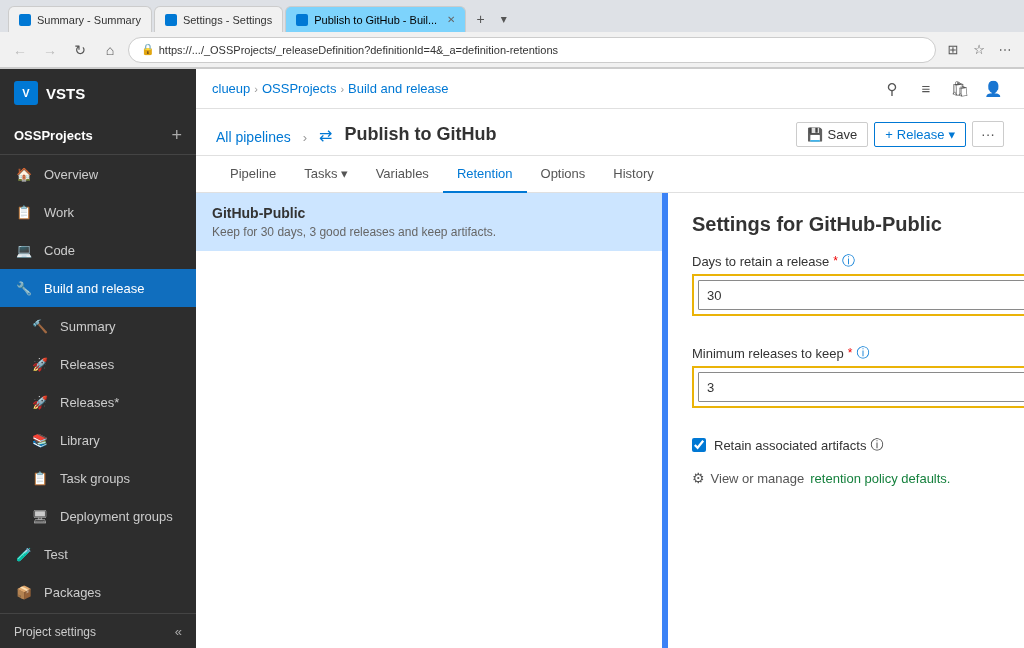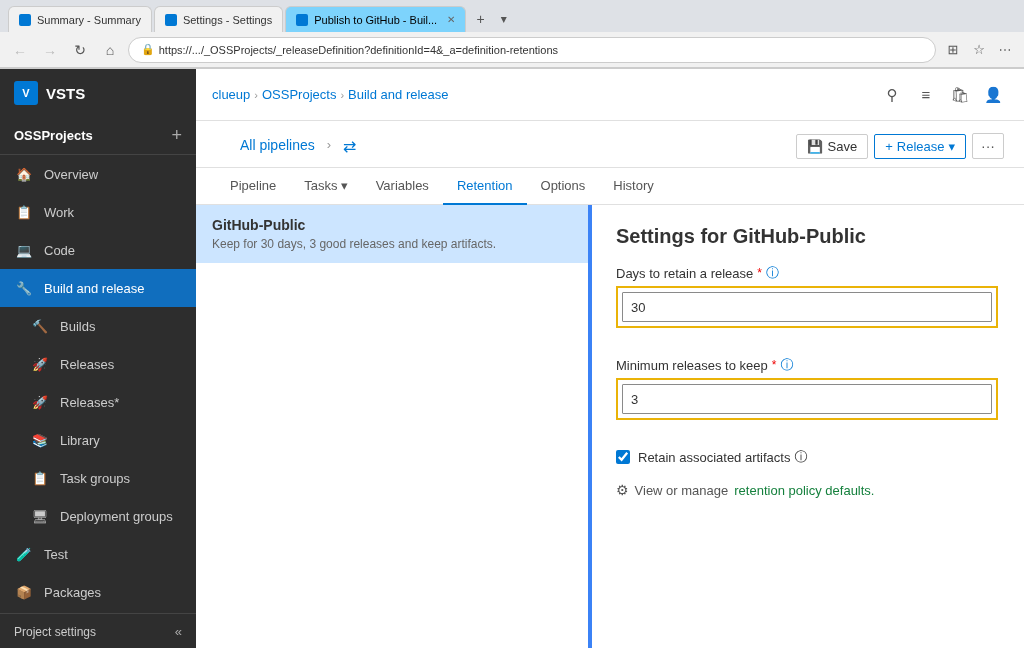--- a/index.html
+++ b/index.html
@@ -34,52 +34,52 @@
     .sidebar-item.active { background: #106ebe; color: #fff; }
     .sidebar-item-icon { width: 20px; height: 20px; display: flex; align-items: center; justify-content: center; flex-shrink: 0; }
     .sidebar-footer { padding: 10px 14px; border-top: 1px solid #444; display: flex; align-items: center; justify-content: space-between; }
     .sidebar-footer-text { color: #ccc; font-size: 12px; cursor: pointer; }
     .sidebar-footer-icon { color: #aaa; font-size: 13px; cursor: pointer; }
 
     
     .main { flex: 1; display: flex; flex-direction: column; overflow: hidden; }
 
     
-    .topbar { display: flex; align-items: center; padding: 0 16px; height: 52px; background: #fff; border-bottom: 1px solid #e0e0e0; gap: 6px; }
+    .topbar { display: flex; align-items: center; padding: 0 16px; height: 40px; background: #fff; border-bottom: 1px solid #e0e0e0; gap: 6px; }
     .topbar-search { margin-left: auto; }
     .topbar-icon { width: 28px; height: 28px; display: flex; align-items: center; justify-content: center; cursor: pointer; color: #555; font-size: 15px; }
     .breadcrumb { display: flex; align-items: center; gap: 4px; font-size: 13px; color: #0078d4; }
     .breadcrumb-sep { color: #999; font-size: 11px; }
     .breadcrumb-item { cursor: pointer; color: #0078d4; }
 
     
     .content { flex: 1; display: flex; flex-direction: column; overflow: hidden; }
 
     
     .page-header { display: flex; align-items: center; justify-content: space-between; padding: 12px 20px 8px; border-bottom: 1px solid #e0e0e0; }
-    .page-title-area { display: flex; align-items: flex-start; gap: 12px; margin-left: 24px; }
+    .page-title-area { display: flex; align-items: flex-end; gap: 12px; }
     .all-pipelines-link { color: #0078d4; font-size: 14px; cursor: pointer; }
     .pipeline-sep { color: #999; font-size: 13px; }
     .pipeline-icon { color: #0078d4; font-size: 16px; }
     .pipeline-title { font-size: 18px; font-weight: 600; color: #333; }
     .page-actions { display: flex; align-items: center; gap: 6px; }
     .btn-save { display: flex; align-items: center; gap: 4px; padding: 4px 10px; border: 1px solid #ccc; background: #fff; cursor: pointer; color: #333; font-size: 13px; border-radius: 2px; }
     .btn-release { display: flex; align-items: center; gap: 4px; padding: 4px 10px; border: 1px solid #0078d4; background: #fff; cursor: pointer; color: #0078d4; font-size: 13px; border-radius: 2px; }
     .btn-more { padding: 4px 8px; border: 1px solid #ccc; background: #fff; cursor: pointer; color: #555; font-size: 14px; border-radius: 2px; }
 
     
     .tabs { display: flex; align-items: center; padding: 0 20px; border-bottom: 1px solid #e0e0e0; background: #fff; }
     .tab-item { padding: 10px 14px; cursor: pointer; color: #555; font-size: 13px; border-bottom: 2px solid transparent; margin-bottom: -1px; }
     .tab-item.active { color: #0078d4; border-bottom: 2px solid #0078d4; font-weight: 500; }
 
     
     .two-col { display: flex; flex: 1; overflow: hidden; }
 
     
-    .left-panel { width: 396px; flex-shrink: 0; border-right: 4px solid #3b82f6; overflow-y: auto; }
+    .left-panel { width: 472px; flex-shrink: 0; border-right: 6px solid #3b82f6; overflow-y: auto; }
     .env-item { padding: 12px 16px; cursor: pointer; }
     .env-item.selected { background: #cce5ff; }
     .env-item-name { font-size: 14px; font-weight: 600; color: #333; margin-bottom: 4px; }
     .env-item-desc { font-size: 12px; color: #666; }
 
     
     .right-panel { flex: 1; padding: 20px 24px; overflow-y: auto; }
     .settings-title { font-size: 20px; font-weight: 600; color: #333; margin-bottom: 16px; }
 
     .form-group { margin-bottom: 16px; }
@@ -159,21 +159,21 @@
       <div class="sidebar-item">
         <div class="sidebar-item-icon">💻</div>
         <span>Code</span>
       </div>
       <div class="sidebar-item active">
         <div class="sidebar-item-icon">🔧</div>
         <span>Build and release</span>
       </div>
       <div class="sidebar-item" style="padding-left:30px;">
         <div class="sidebar-item-icon">🔨</div>
-        <span>Builds</span>
+        <span>Summary</span>
       </div>
       <div class="sidebar-item" style="padding-left:30px;">
         <div class="sidebar-item-icon">🚀</div>
         <span>Releases</span>
       </div>
       <div class="sidebar-item" style="padding-left:30px;">
         <div class="sidebar-item-icon">🚀</div>
         <span>Releases*</span>
       </div>
       <div class="sidebar-item" style="padding-left:30px;">
@@ -221,20 +221,21 @@
       <div class="topbar-icon">👤</div>
     </div>
 
     <div class="content">
 
       <div class="page-header">
         <div class="page-title-area">
           <span class="all-pipelines-link">All pipelines</span>
           <span class="pipeline-sep">›</span>
           <span class="pipeline-icon">⇄</span>
+          <span class="pipeline-title">Publish to GitHub</span>
         </div>
         <div class="page-actions">
           <button class="btn-save">
             <span>💾</span>
             <span>Save</span>
           </button>
           <button class="btn-release">
             <span>+</span>
             <span>Release</span>
             <span>▾</span>

